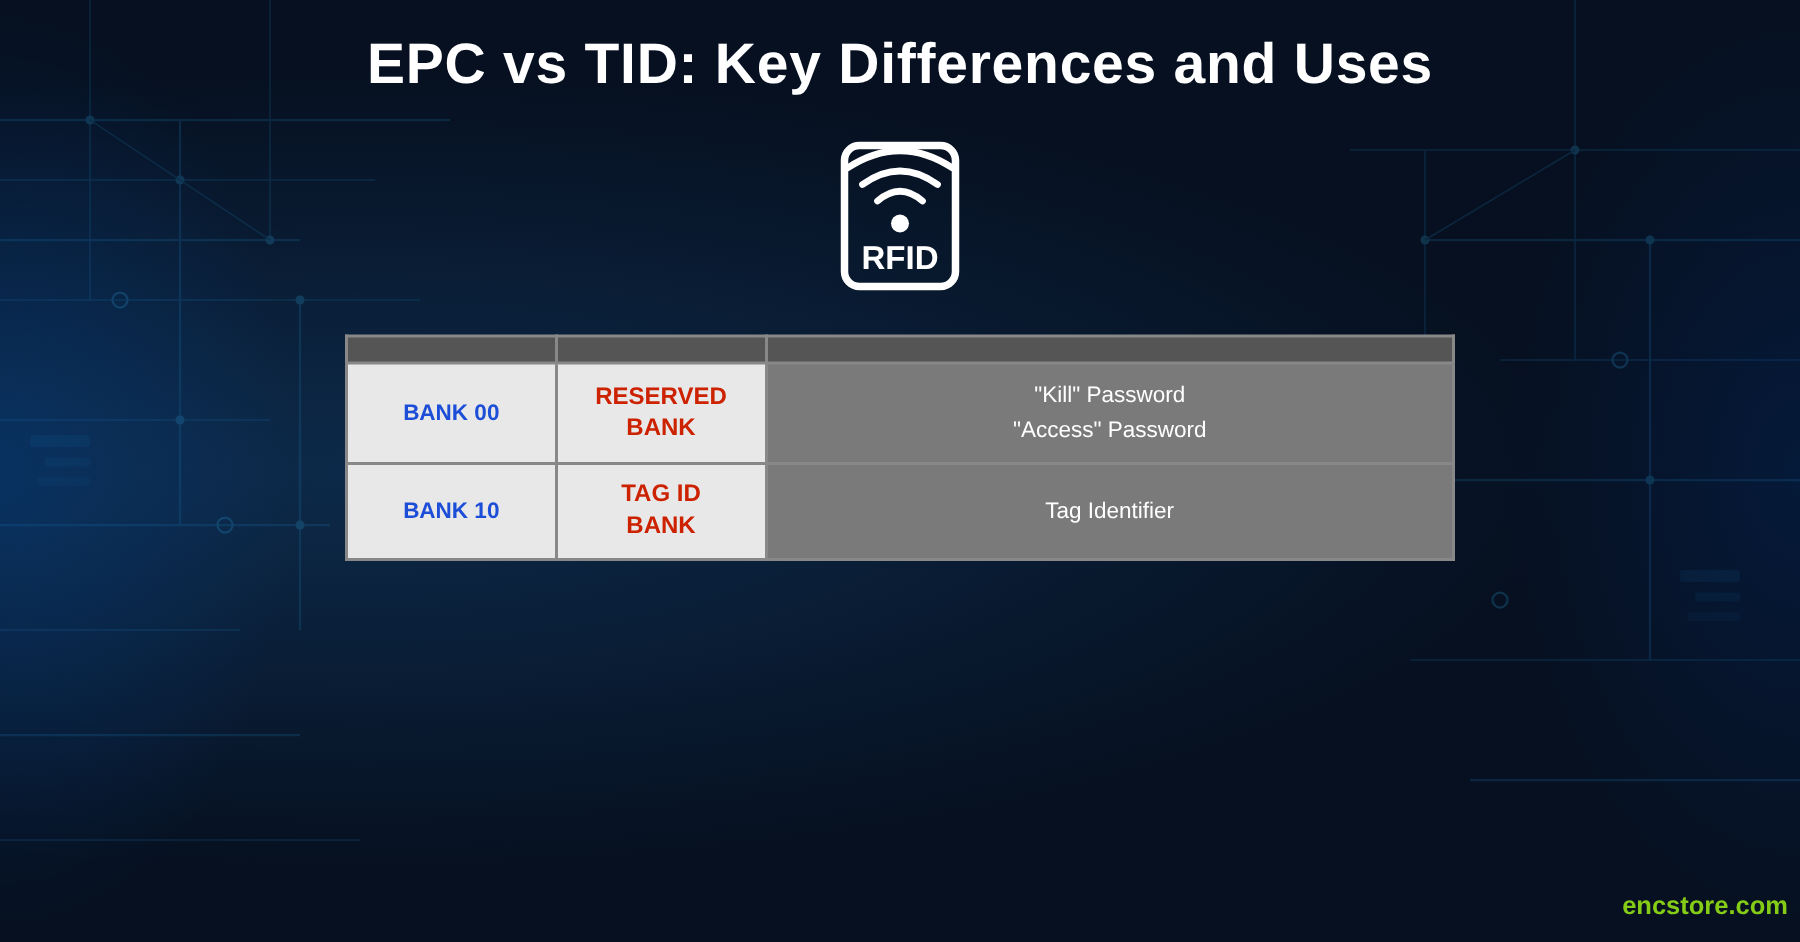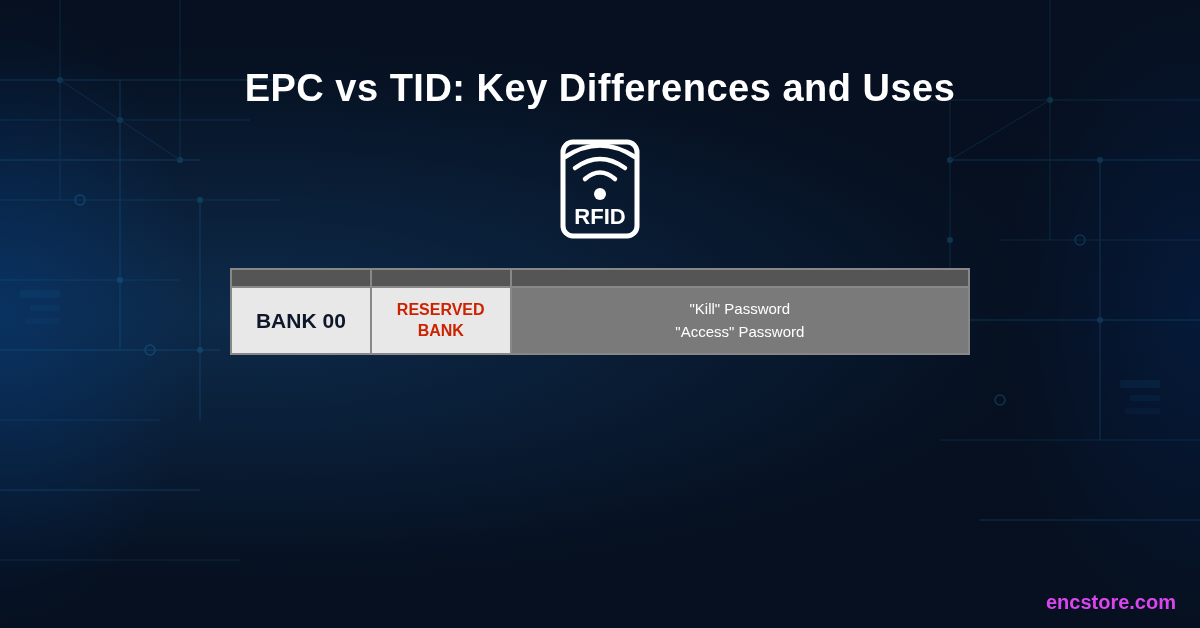--- a/index.html
+++ b/index.html
@@ -43,21 +43,20 @@
       height: 100%;
     }
 
     .title {
       color: #ffffff;
       font-size: 38px;
       font-weight: 900;
       text-align: center;
       margin-bottom: 10px;
       letter-spacing: 0.5px;
-      margin-top: 45px;
     }
 
     .rfid-icon {
       width: 130px;
       height: 130px;
       margin-bottom: 14px;
       margin-top: 4px;
     }
 
     
@@ -83,23 +82,23 @@
 
     table tbody tr td {
       border: 2px solid #888;
       padding: 10px 16px;
       text-align: center;
       font-size: 15px;
     }
 
     .col-bank {
       background: #e8e8e8;
-      color: #0f172a;
+      color: #1d4ed8;
       font-weight: 900;
-      font-size: 21px;
+      font-size: 15px;
       width: 140px;
     }
 
     .col-name {
       background: #e8e8e8;
       color: #cc2200;
       font-weight: 900;
       font-size: 16px;
       width: 140px;
       line-height: 1.3;
@@ -128,23 +127,23 @@
     .header-row th:nth-child(2) {
       background: #555;
     }
     .header-row th:nth-child(3) {
       background: #555;
     }
 
     .footer-domain {
       position: absolute;
       bottom: 14px;
-      right: 24px;
-      color: #d946ef;
-      font-size: 20px;
+      right: 8px;
+      color: #84cc16;
+      font-size: 17px;
       font-weight: 600;
       z-index: 20;
     }
 
     
     .glow-left {
       position: absolute;
       left: 0;
       top: 0;
       width: 200px;
@@ -258,18 +257,23 @@
           <th style="width:140px;"></th>
           <th style="width:460px;"></th>
         </tr>
       </thead>
       <tbody id="table-body">
       <tr>
             <td class="col-bank">BANK 00</td>
             <td class="col-name"><span>RESERVED</span><br><span>BANK</span></td>
             <td class="col-desc"><span>"Kill" Password</span><br><span>"Access" Password</span></td>
           </tr>
+          <tr>
+            <td class="col-bank">BANK 10</td>
+            <td class="col-name"><span>TAG ID</span><br><span>BANK</span></td>
+            <td class="col-desc"><span>Tag Identifier</span></td>
+          </tr>
         </tbody>
     </table>
   </div>
 </div>
 
 <div class="footer-domain">encstore.com</div>
 
 </body></html>

